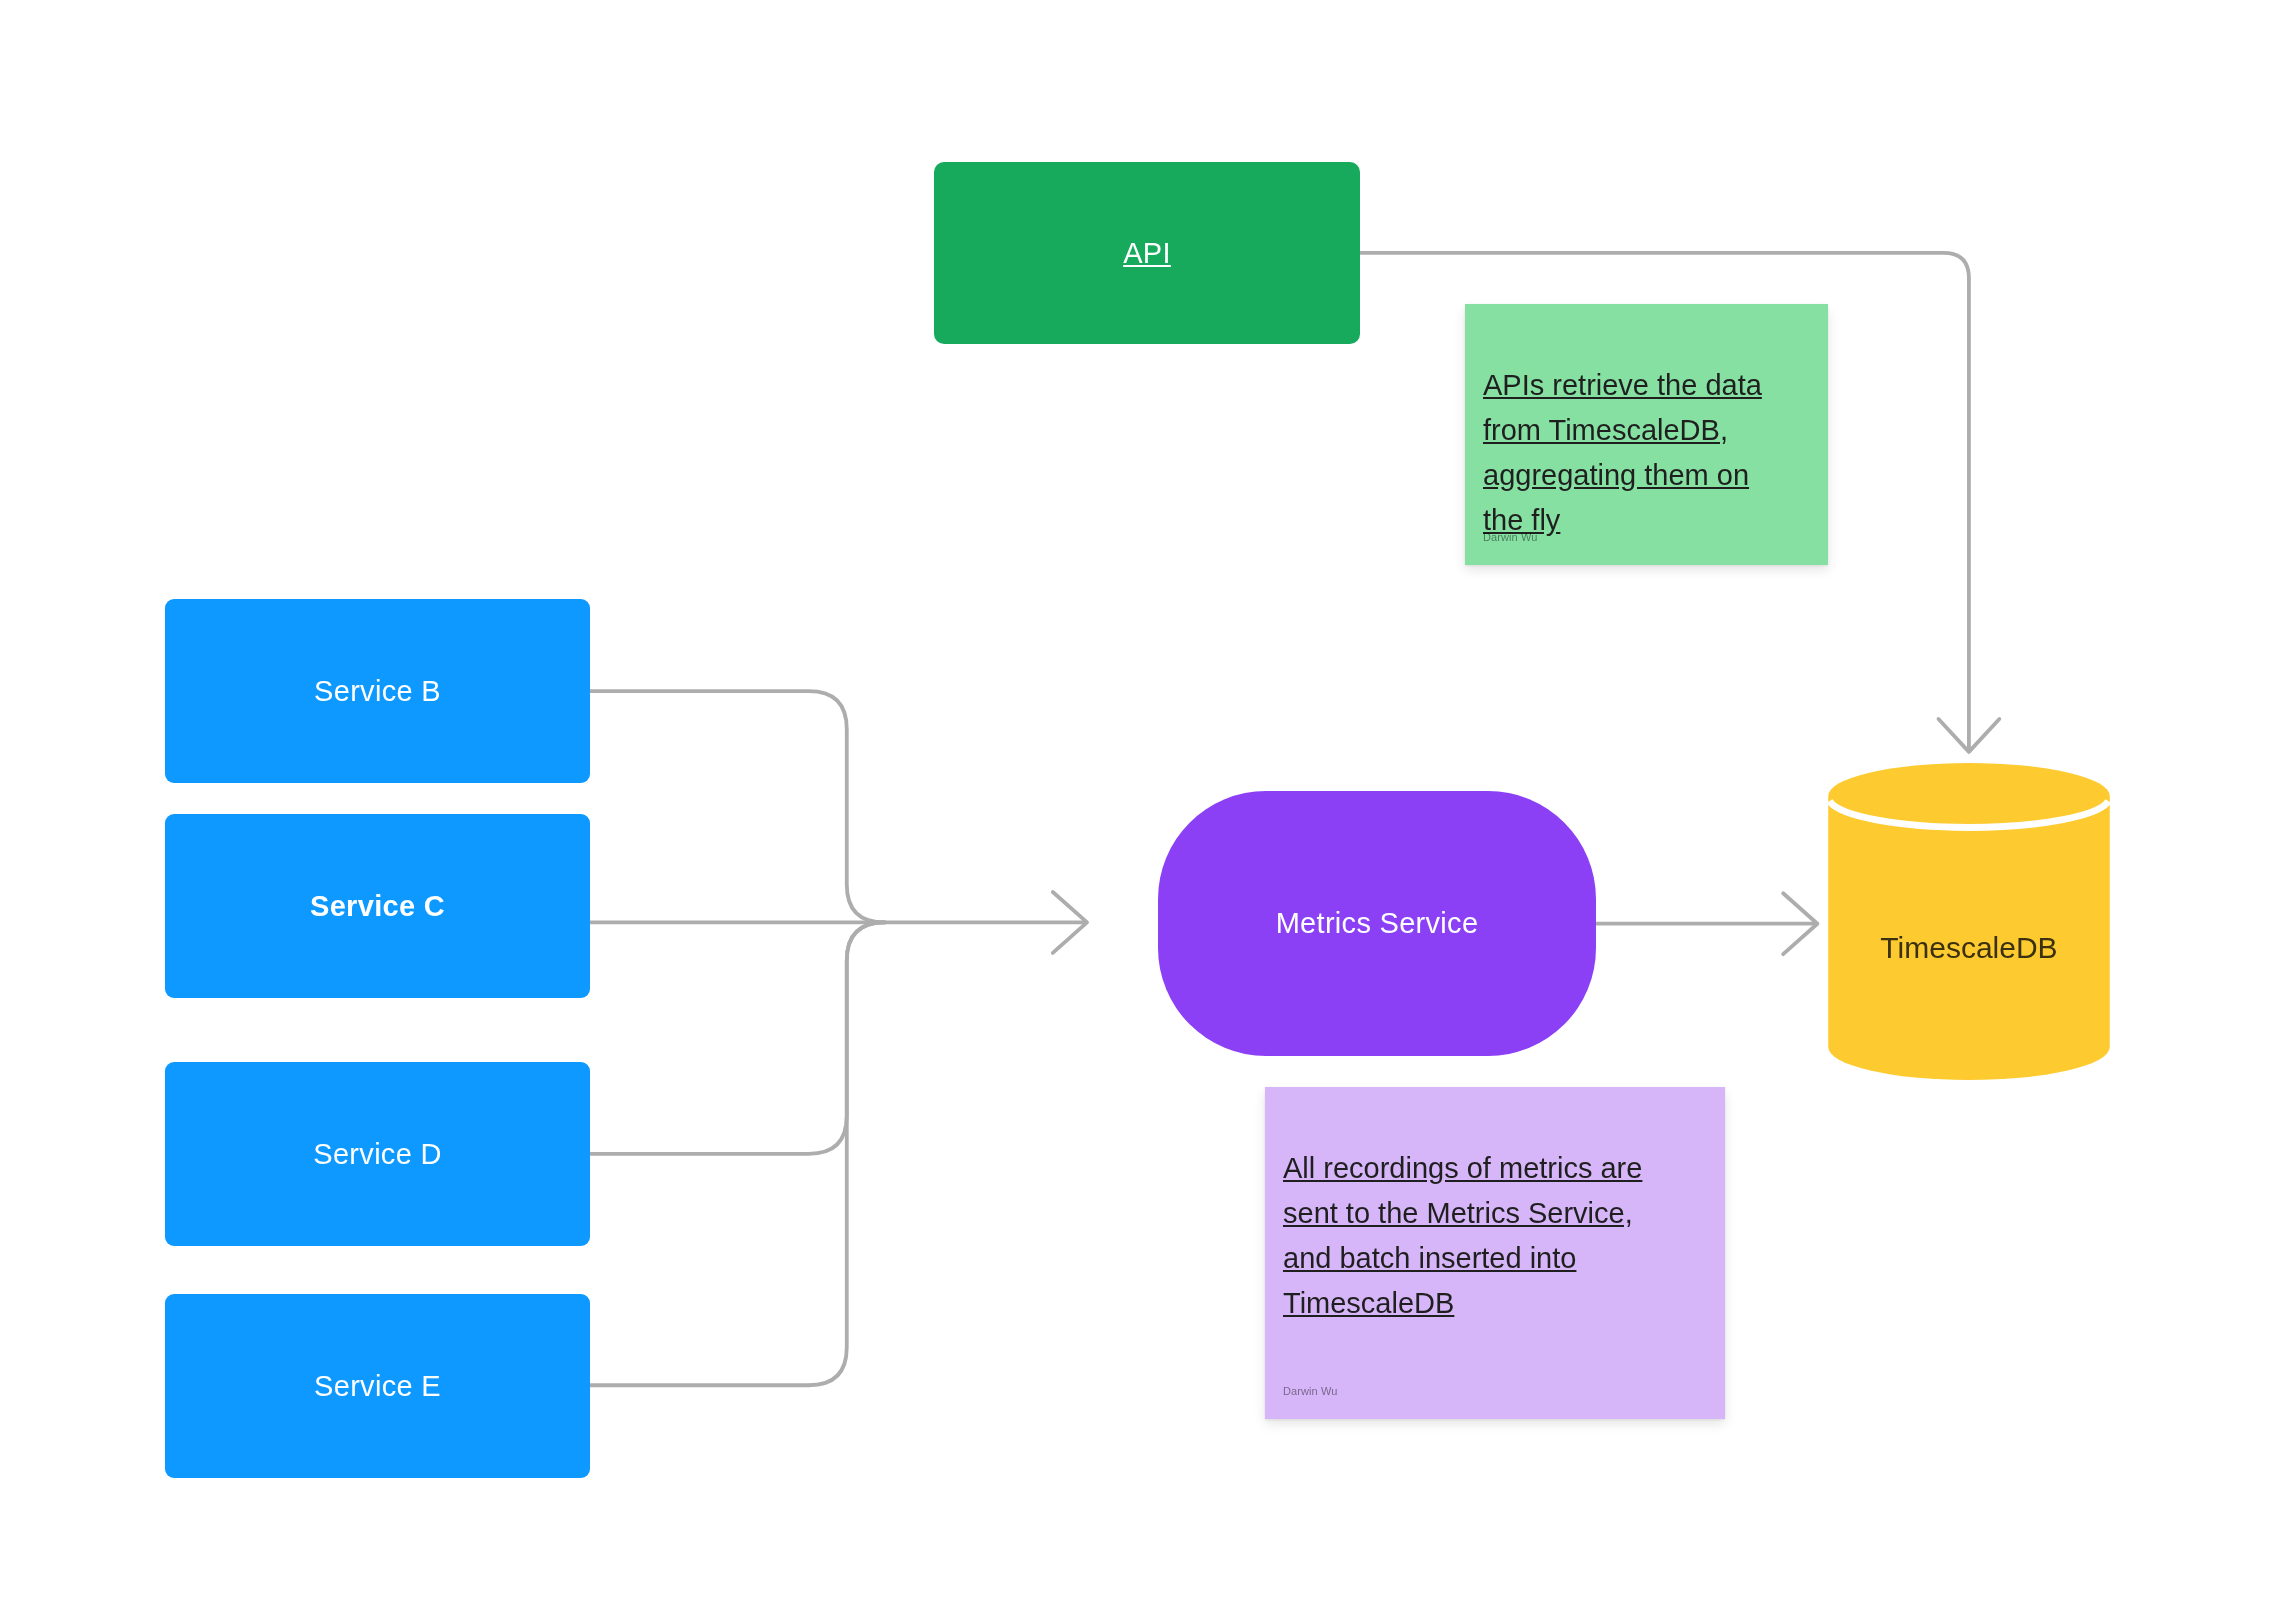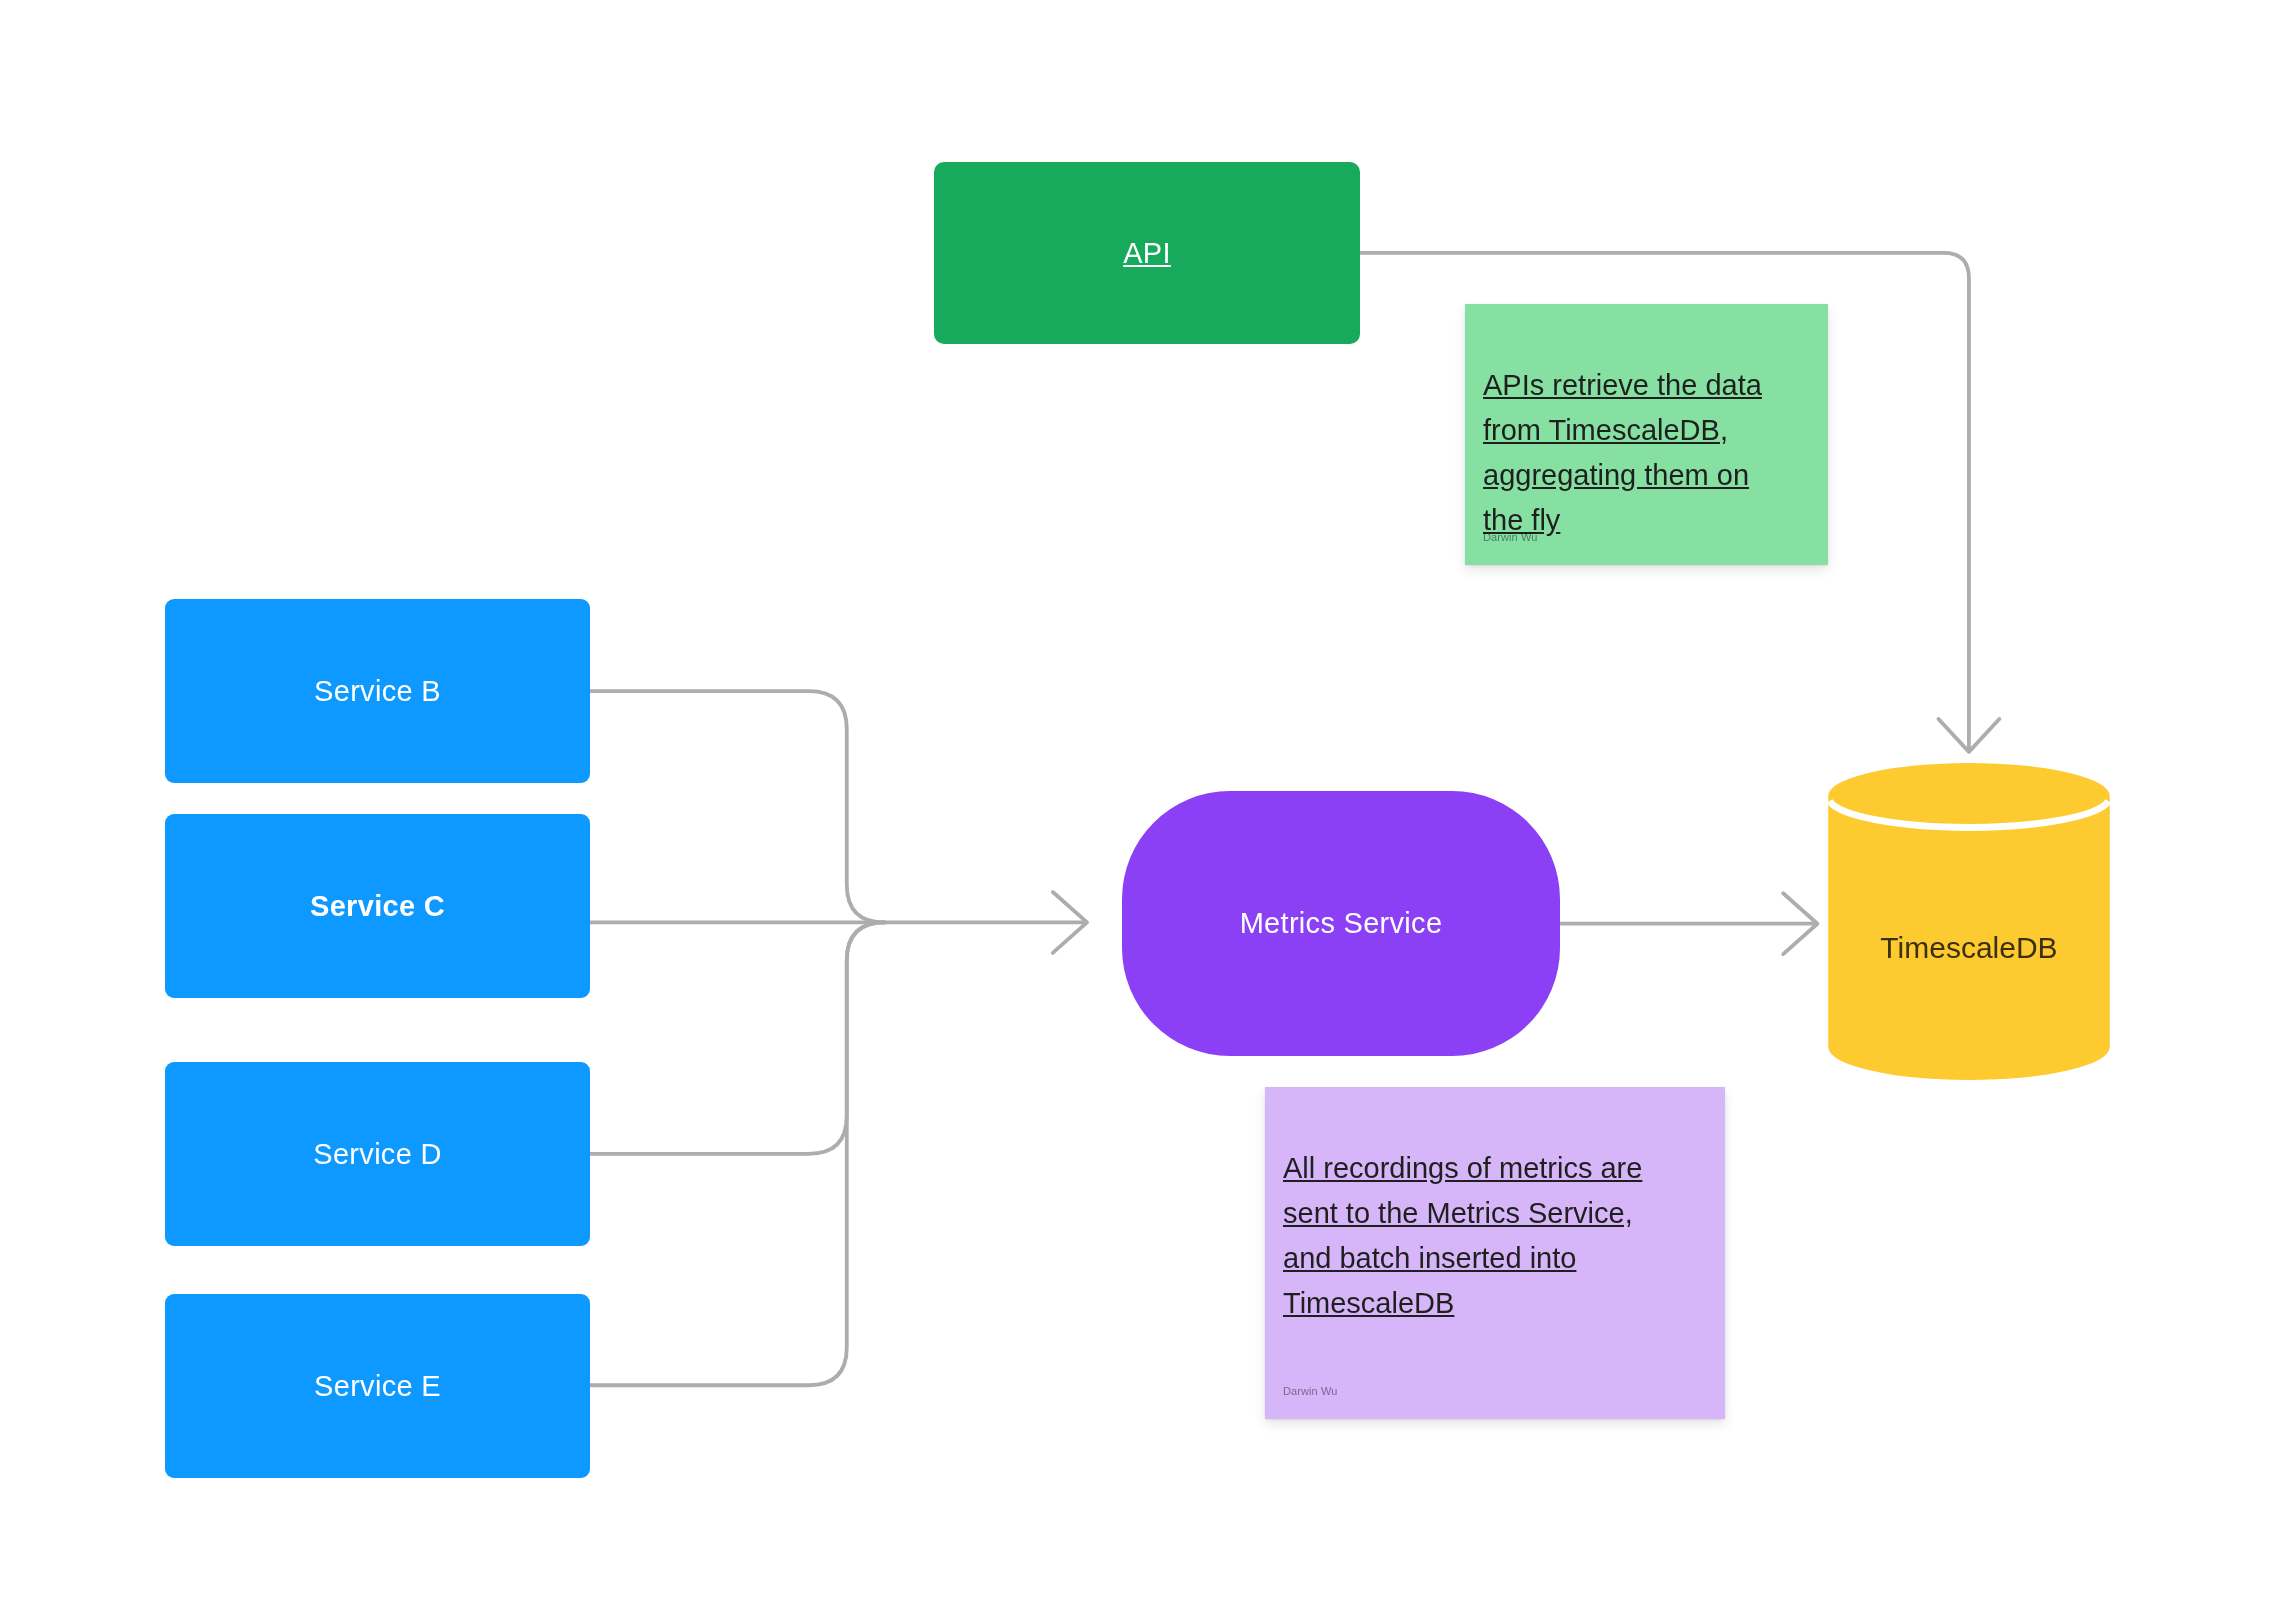--- a/index.html
+++ b/index.html
@@ -42,21 +42,21 @@
     left: 165px;
     width: 425px; height: 184px;
     background: #0D99FF;
     border-radius: 9px;
   }
   .node-service-b { top: 599px; }
   .node-service-c { top: 814px; font-weight: bold; }
   .node-service-d { top: 1062px; }
   .node-service-e { top: 1294px; }
   .node-metrics {
-    left: 1122px; top: 791px;
+    left: 1158px; top: 791px;
     width: 438px; height: 265px;
     background: #8C40F5;
     border-radius: 108px;
   }
   .cylinder-wrap {
     position: absolute;
     left: 1828px; top: 763px;
     width: 282px; height: 317px;
   }
   .cylinder-label {

